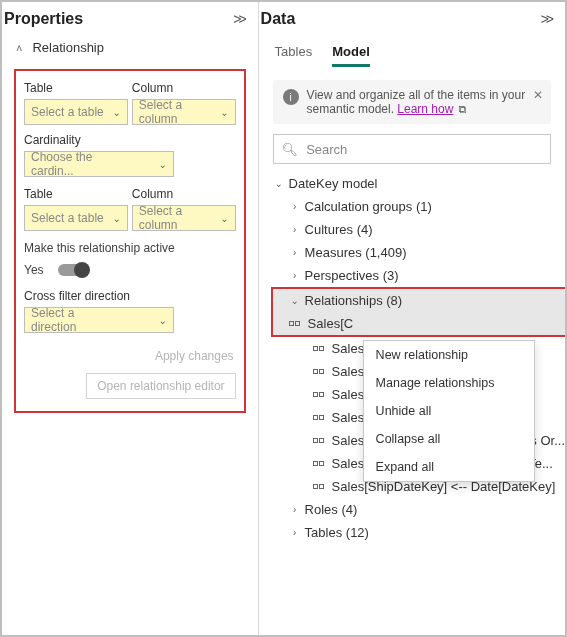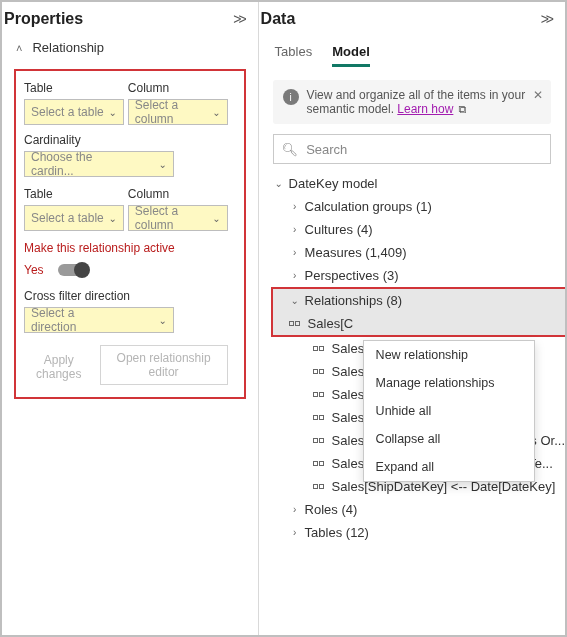--- a/index.html
+++ b/index.html
@@ -8,33 +8,33 @@
   .pane { height:100%; display:flex; flex-direction:column; }
   .pane-left { width:294px; border-right:1px solid #d9d9d9; }
   .pane-right { flex:1; }
   .pane-header { display:flex; align-items:center; justify-content:space-between; padding:8px 14px 6px 2px; }
   .pane-title { font-size:16px; font-weight:600; color:#222; }
   .chevrons { color:#555; font-size:14px; letter-spacing:-3px; }
 
   .section-hdr { display:flex; align-items:center; gap:10px; padding:6px 14px 14px 14px; font-size:13px; color:#333; }
   .section-hdr .caret { font-size:11px; color:#666; }
 
-  .form-box { margin:0 12px 14px 12px; border:2px solid #d13438; border-left-width:2px; padding:0 8px 12px 0; position:relative; }
+  .form-box { margin:0 12px 14px 12px; border:2px solid #d13438; border-left-width:2px; padding:0 0 12px 0; position:relative; }
   .row2 { display:flex; gap:4px; padding:0 8px; margin-top:6px; }
   .col { flex:1; }
   .lbl { font-size:12px; color:#333; margin:4px 0 4px 0; }
   .select { height:26px; border:1px solid #bdbdbd; background:#fef9c3; display:flex; align-items:center; justify-content:space-between; padding:0 6px; color:#888; font-size:12px; }
   .select .dd { color:#666; font-size:10px; }
   .single { padding:0 8px; margin-top:8px; }
   .single .select { width:150px;gap:36px; }
-  .toggle-row { padding:0 8px; margin-top:10px; font-size:12px; color:#b91c1c; }
+  .toggle-row { padding:0 8px; margin-top:10px; font-size:12px; color:#404040; }
   .toggle-line { display:flex; align-items:center; gap:14px; margin-top:8px; }
   .toggle { width:30px; height:12px; background:#9a9a9a; border-radius:6px; position:relative; }
   .toggle .knob { position:absolute; right:-2px; top:-2px; width:16px; height:16px; background:#454545; border-radius:50%; }
-  .btn-row { display:flex; flex-direction:row; align-items:flex-end; gap:6px; padding:12px 8px 0 8px; }
+  .btn-row { display:flex; flex-direction:column; align-items:flex-end; gap:6px; padding:12px 8px 0 8px; }
   .btn-ghost { color:#b5b5b5; font-size:12px; padding:4px 2px; background:none; border:none; }
   .btn-outline { color:#b5b5b5; font-size:12px; padding:5px 10px; background:none; border:1px solid #d4d4d4; }
 
   .tabs { display:flex; gap:20px; padding:0 16px; margin-top:4px; border-bottom:1px solid transparent; }
   .tab { font-size:13px; color:#666; padding:6px 0 8px 0; position:relative; }
   .tab.active { color:#1a1a1a; font-weight:600; }
   .tab.active::after { content:""; position:absolute; left:0; right:0; bottom:0; height:3px; background:#117865; }
 
   .info-box { margin:12px 14px 10px 14px; padding:8px 10px; display:flex; align-items:flex-start; gap:8px; background:#f5f5f5; border-radius:3px; font-size:12px; color:#555; position:relative; }
   .info-icon { width:16px; height:16px; border-radius:50%; background:#7a7a7a; color:#fff; font-size:10px; display:flex; align-items:center; justify-content:center; flex:0 0 16px; margin-top:1px;}

